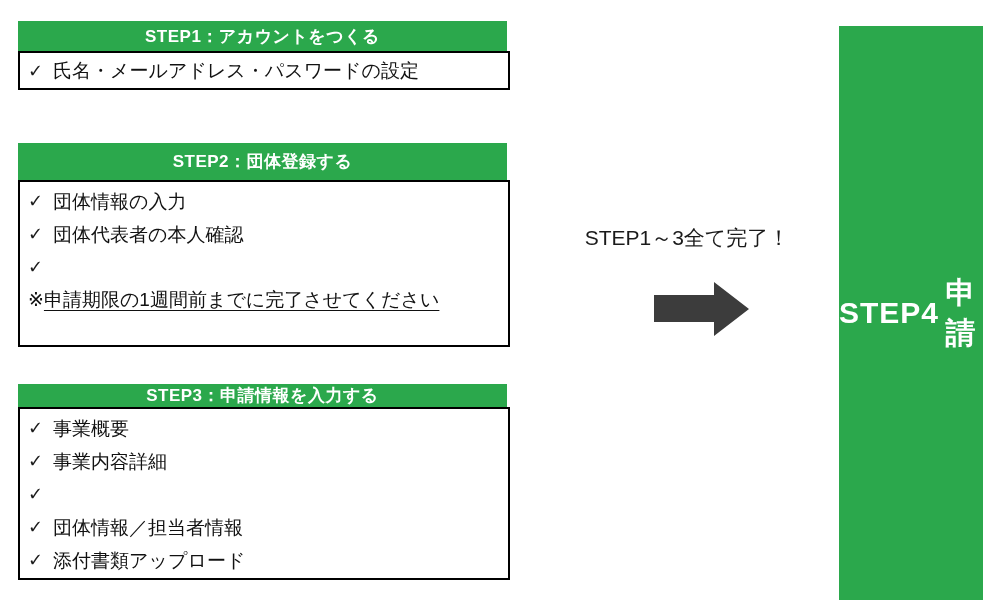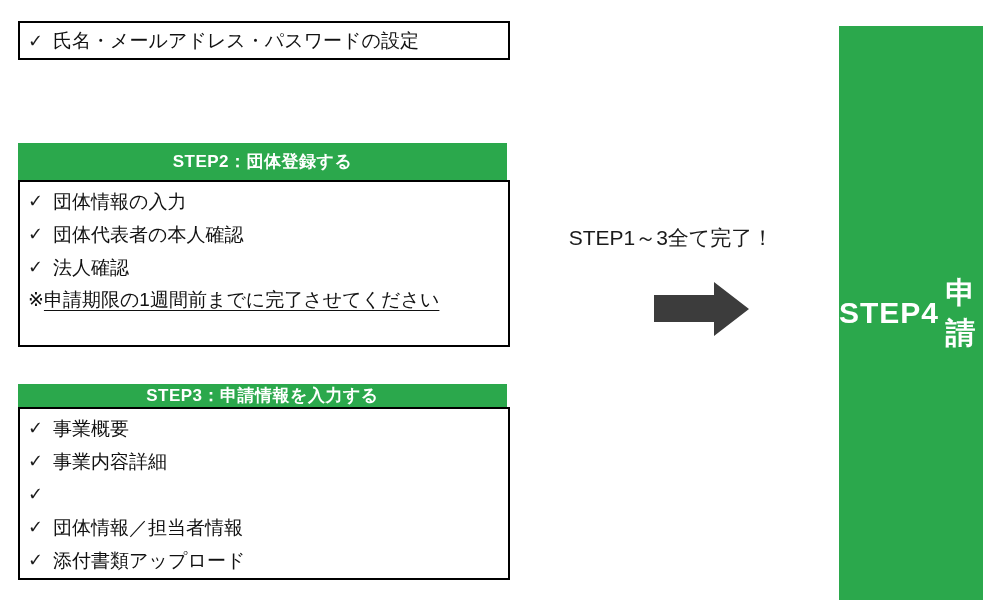--- a/index.html
+++ b/index.html
@@ -59,21 +59,21 @@
   #step2 .step-header { height: 37px; }
   #step2 .step-body { height: 167px; }
 
   #step3 { top: 384px; }
   #step3 .step-header { height: 23px; }
   #step3 .step-body { height: 173px; }
 
   
   .transition-label {
     position: absolute;
-    left: 540px;
+    left: 556px;
     top: 224px;
     width: 262px;
     text-align: center;
     font-size: 21px;
     color: #1a1a1a;
     white-space: nowrap;
   }
   .transition-arrow {
     position: absolute;
     left: 654px;
@@ -100,20 +100,21 @@
     text-align: center;
     letter-spacing: 1px;
   }
 </style>
 </head>
 <body>
 
 <div class="canvas">
 
   <div class="step-block" id="step1">
+    <div class="step-header">STEP1：アカウントをつくる</div>
     <div class="step-body">
       <div class="check-item">
         <span class="check-mark">✓</span>
         <span>氏名・メールアドレス・パスワードの設定</span>
       </div>
     </div>
   </div>
 
   <div class="step-block" id="step2">
     <div class="step-header">STEP2：団体登録する</div>
@@ -121,21 +122,20 @@
       <div class="check-item">
         <span class="check-mark">✓</span>
         <span>団体情報の入力</span>
       </div>
       <div class="check-item">
         <span class="check-mark">✓</span>
         <span>団体代表者の本人確認</span>
       </div>
       <div class="check-item">
         <span class="check-mark">✓</span>
-        <span>法人確認</span>
       </div>
       <div class="note-line"><span>※</span><span class="note-underline">申請期限の1週間前までに完了させてください</span></div>
     </div>
   </div>
 
   <div class="step-block" id="step3">
     <div class="step-header">STEP3：申請情報を入力する</div>
     <div class="step-body">
       <div class="check-item">
         <span class="check-mark">✓</span>

